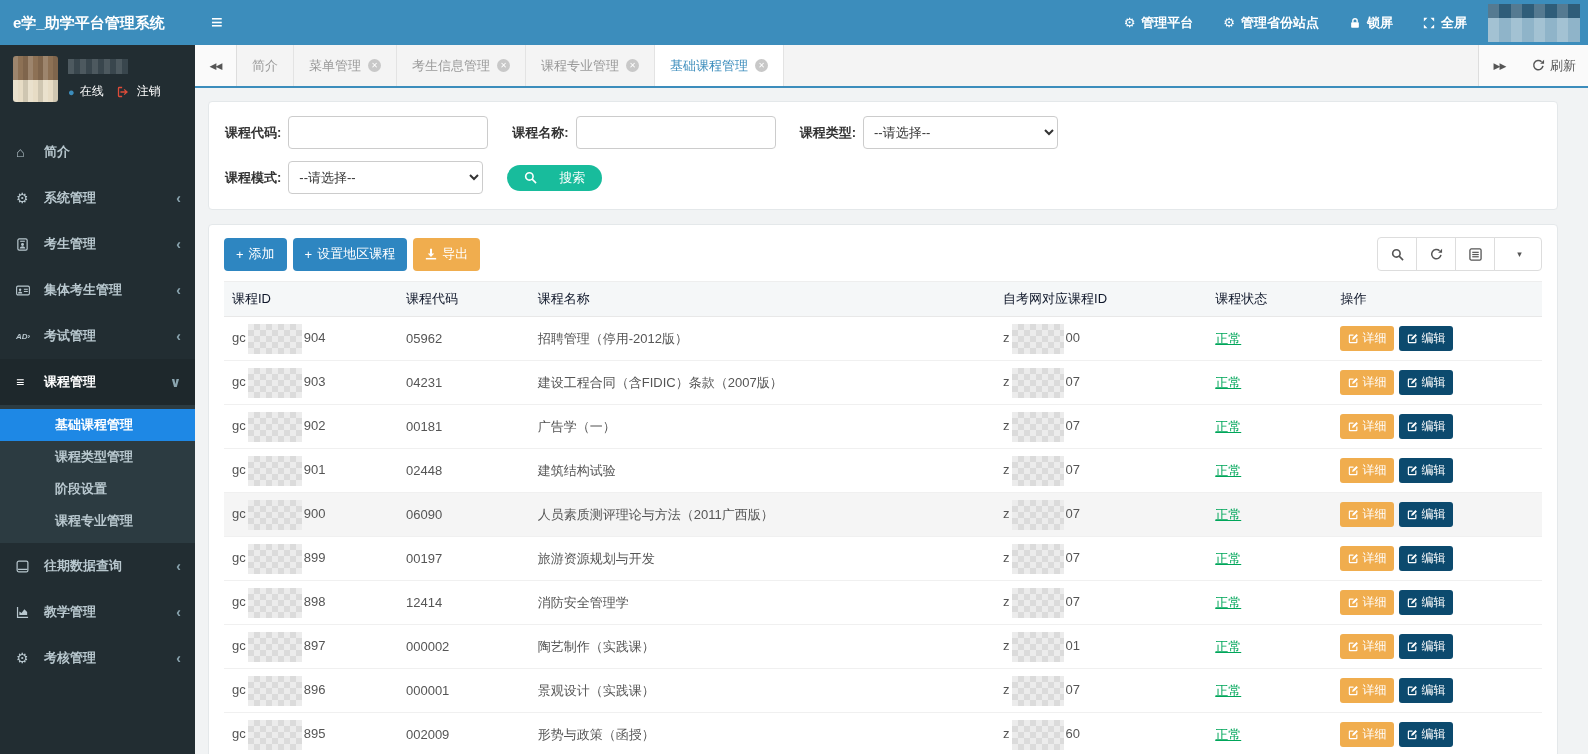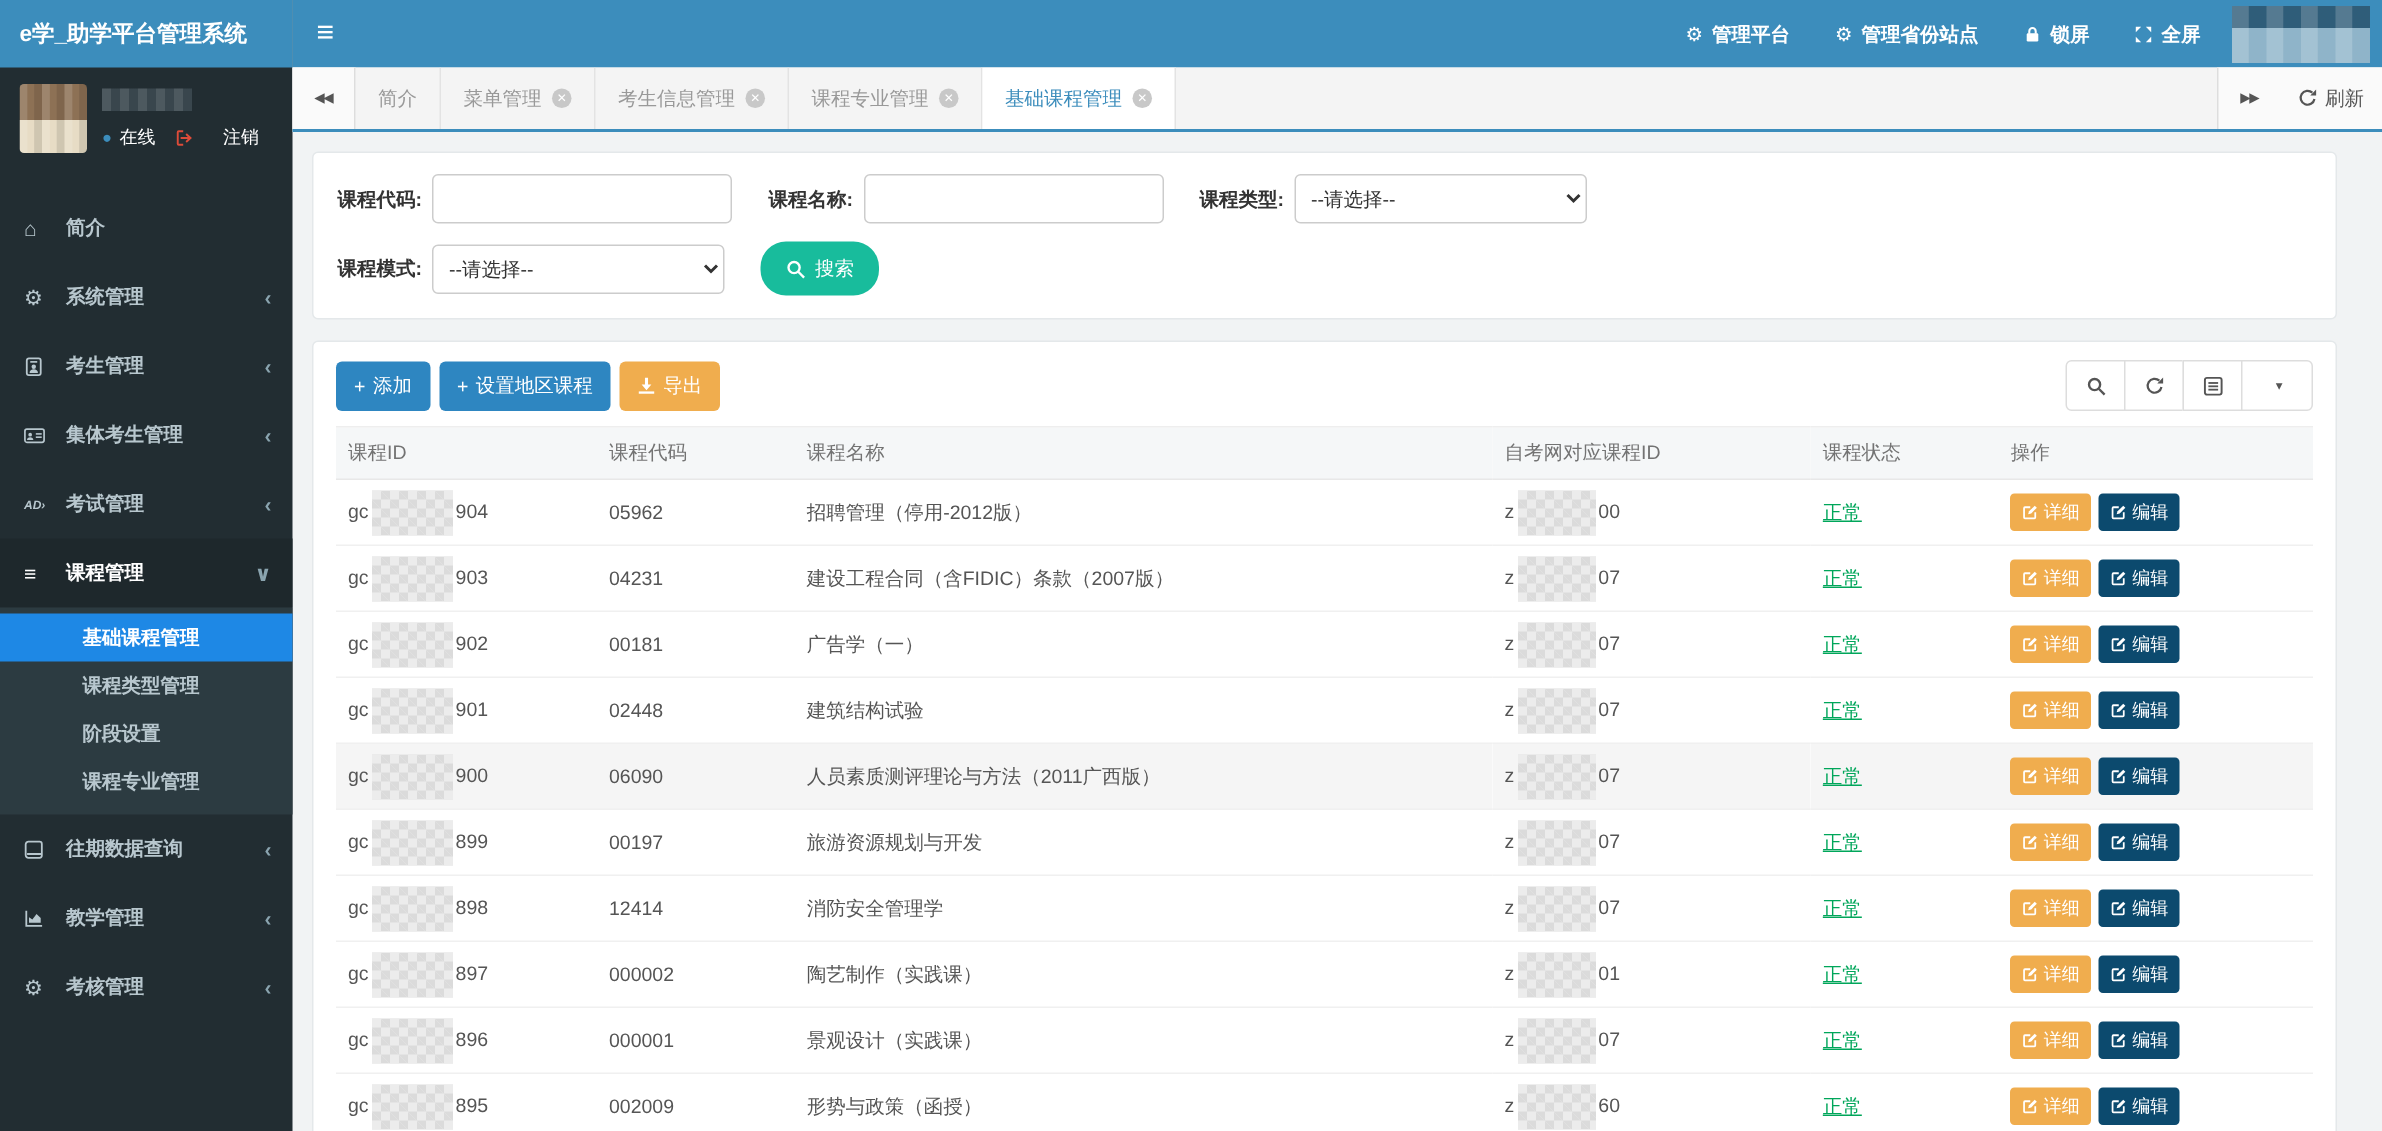--- a/index.html
+++ b/index.html
@@ -13,21 +13,21 @@
   .user-panel { padding:11px 10px 13px 13px; display:flex; gap:10px; }
   .avatar-mosaic { width:45px; height:46px; border-radius:3px; flex-shrink:0;
     background-image:linear-gradient(90deg,rgba(255,255,255,.14) 0 34%,transparent 34% 67%,rgba(0,0,0,.10) 67% 100%),linear-gradient(180deg,#8d7155 0 52%,#e7dcc5 52% 100%);
     background-size:15px 100%,100% 100%; }
   .user-meta { padding-top:3px; }
   .name-mosaic { display:block; width:60px; height:15px; margin-bottom:9px;
     background-image:linear-gradient(90deg,rgba(255,255,255,.10) 0 50%,transparent 50% 100%),linear-gradient(180deg,#39464d 0 100%);
     background-size:12px 100%,100% 100%; }
   .user-status { display:flex; align-items:center; gap:5px; color:#fff; font-size:12px; white-space:nowrap; }
   .dot-online { color:#3c8dbc; font-size:11px; }
-  .logout { color:#fff; text-decoration:none; display:inline-flex; align-items:center; gap:20px; margin-left:8px; }
+  .logout { color:#fff; text-decoration:none; display:inline-flex; align-items:center; gap:8px; margin-left:8px; }
   .logout .ico { color:#dd4b39; display:inline-flex; }
   .menu { flex:1; padding-top:14px; }
   .menu-item { height:46px; display:flex; align-items:center; padding:0 14px 0 16px; cursor:pointer; font-weight:bold; font-size:13px; color:#b8c7ce; white-space:nowrap; }
   .menu-item .mi-icon { width:22px; display:inline-flex; justify-content:flex-start; align-items:center; margin-right:6px; font-size:14px; }
   .menu-item .mi-label { flex:1; }
   .mi-chevron { color:#8aa4af; font-size:14px; }
   .menu-group.open > .menu-item { background:#1e282c; color:#fff; }
   .submenu { background:#2c3b41; padding:4px 0 6px; }
   .submenu-item { height:32px; line-height:32px; padding-left:55px; cursor:pointer; font-weight:bold; color:#b8c7ce; font-size:13px; }
   .submenu-item.active { background:#1e88e5; color:#fff; }
@@ -57,35 +57,35 @@
   .content { flex:1; padding:13px 30px 12px 13px; overflow:hidden; }
   .panel { background:#fff; border:1px solid #e4e8ea; border-radius:4px; }
   .filter-panel { padding:14px 16px 15px; margin-bottom:14px; }
   .frow { display:flex; align-items:center; margin-bottom:12px; }
   .frow:last-child { margin-bottom:0; }
   .fld { display:flex; align-items:center; margin-right:24px; }
   .fld label { font-weight:bold; color:#333; margin-right:7px; white-space:nowrap; }
   .fld input[type=text] { width:200px; height:33px; border:1px solid #ccc; border-radius:4px; padding:0 8px; font-size:13px; outline:none; }
   .fld input.w-lg { width:200px; }
   .fld select { width:195px; height:33px; border:1px solid #ccc; border-radius:4px; background:#fff; font-size:13px; color:#333; padding:0 6px; }
-  .btn-search { display:inline-flex; align-items:center; gap:6px; background:#18bc9c; color:#fff; border:none; border-radius:17px; height:36px; padding:0 17px; font-size:13px; cursor:pointer; }
+  .btn-search { display:inline-flex; align-items:center; gap:22px; background:#18bc9c; color:#fff; border:none; border-radius:17px; height:26px; padding:0 17px; font-size:13px; cursor:pointer; }
 
   .table-panel { padding:12px 15px 10px; }
   .tbl-toolbar { display:flex; align-items:center; margin-bottom:10px; }
   .btn { display:inline-flex; align-items:center; gap:5px; border:none; border-radius:4px; color:#fff; font-size:13px; height:33px; padding:0 12px; cursor:pointer; margin-right:6px; }
   .btn-blue { background:#2e86c1; }
   .btn-orange { background:#f0ad4e; }
   .icon-group { margin-left:auto; display:flex; }
   .icon-btn { width:40px; height:34px; background:#fff; border:1px solid #ddd; margin-left:-1px; display:flex; align-items:center; justify-content:center; color:#555; cursor:pointer; gap:3px; }
   .icon-btn:first-child { border-radius:4px 0 0 4px; margin-left:0; }
   .icon-btn:last-child { border-radius:0 4px 4px 0; width:48px; }
   .caret-dn { font-size:9px; color:#555; }
 
   table.grid { width:100%; border-collapse:collapse; table-layout:fixed; }
-  table.grid th { background:#f5f7f8; color:#737373; font-weight:normal; text-align:left; padding:8px 8px; border-bottom:1px solid #e8e8e8; border-top:1px solid #eee; font-size:13px; }
+  table.grid th { background:#f5f7f8; color:#0f172a; font-weight:normal; text-align:left; padding:8px 8px; border-bottom:1px solid #e8e8e8; border-top:1px solid #eee; font-size:13px; }
   table.grid td { padding:9px 8px; border-bottom:1px solid #f0f0f0; color:#555; font-size:13px; height:39px; vertical-align:middle; white-space:nowrap; overflow:hidden; }
   tr.hovered td { background:#f5f5f5; }
   .c-id { width:13.2%; } .c-code { width:10%; } .c-name { width:35.3%; } .c-zk { width:16.1%; } .c-status { width:9.5%; } .c-op { width:15.9%; }
   .status-ok { color:#00a65a;text-decoration:underline; }
   .mosaic { display:inline-block; vertical-align:middle; background-color:#ececec;
     background-image:linear-gradient(45deg,#dbdbdb 25%,transparent 25%,transparent 75%,#dbdbdb 75%),linear-gradient(45deg,#dbdbdb 25%,transparent 25%,transparent 75%,#dbdbdb 75%);
     background-size:12px 12px; background-position:0 0,6px 6px; }
   .id-mosaic { width:54px; height:30px; margin:-6px 2px; }
   .zk-mosaic { width:52px; height:30px; margin:-6px 2px; }
   .btn-xs { display:inline-flex; align-items:center; gap:3px; border:none; border-radius:3px; color:#fff; font-size:12px; padding:4px 8px; cursor:pointer; margin-right:5px; }

